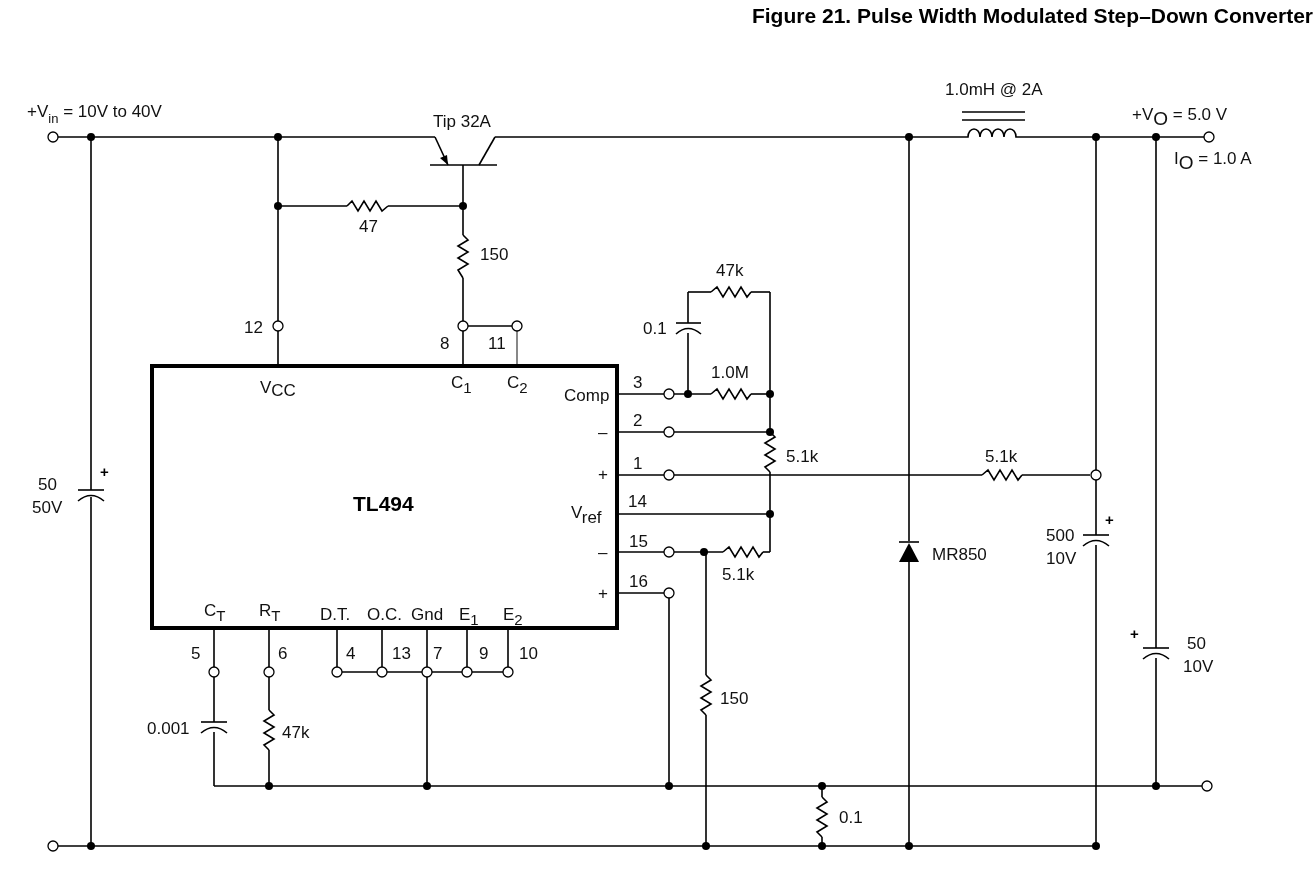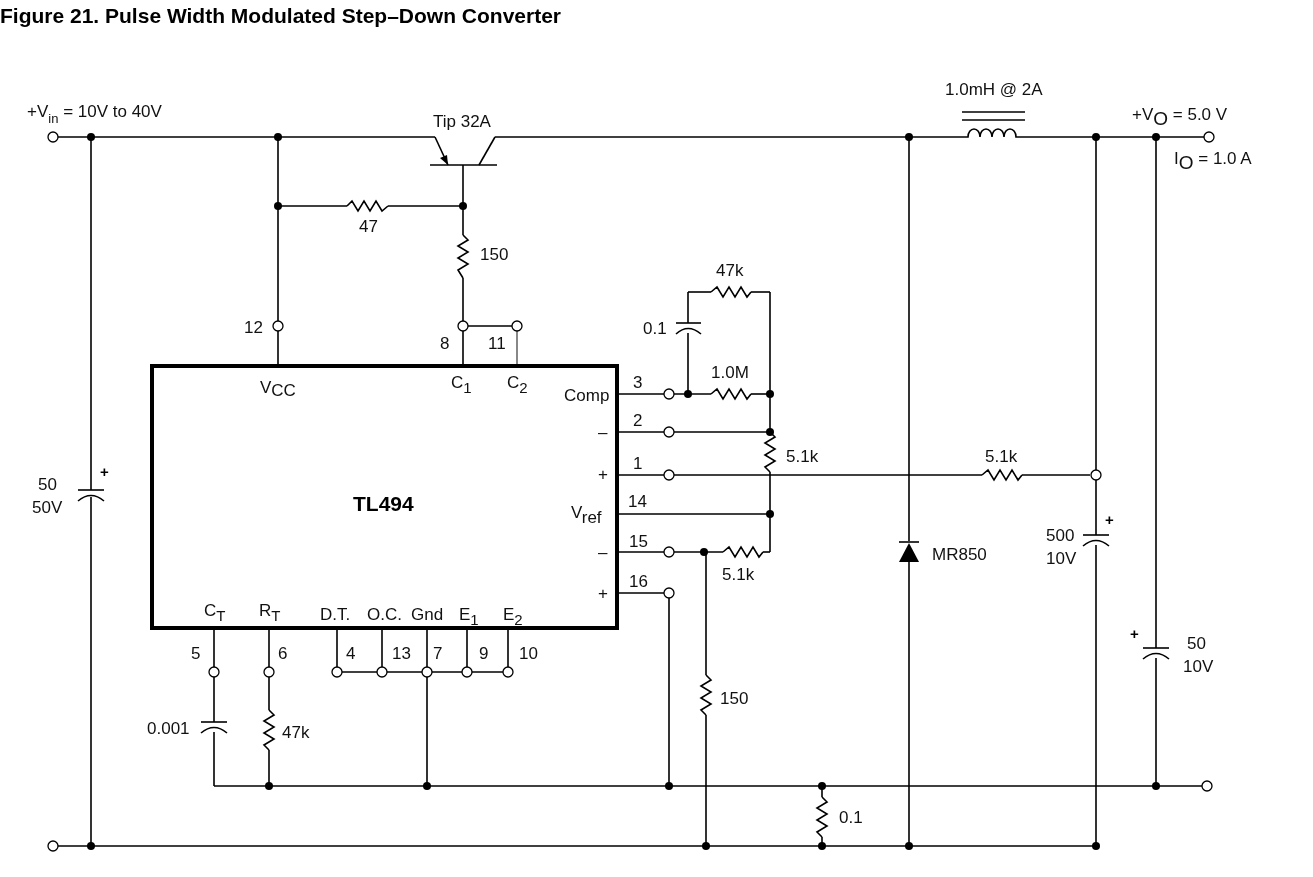--- a/index.html
+++ b/index.html
@@ -1,17 +1,17 @@
 <!DOCTYPE html>
 <html><head>
 <meta charset="utf-8">
 <style>
   html, body { margin: 0; padding: 0; background: #ffffff; }
   body { width: 1313px; height: 877px; position: relative; overflow: hidden; font-family: "Liberation Sans", sans-serif; }
-  #title { position: absolute; left: 0; top: 4px; width: 1313px; text-align: left; font-size: 21px; font-weight: bold; color: #000; }
+  #title { position: absolute; left: 0; top: 4px; width: 1313px; text-align: right; font-size: 21px; font-weight: bold; color: #000; }
   svg#schem { position: absolute; left: 0; top: 0; }
   .w { stroke: #000; stroke-width: 1.6; fill: none; }
   .wg { stroke: #555; stroke-width: 1.4; fill: none; }
   .ic { stroke: #000; stroke-width: 4; fill: none; }
   .dot { fill: #000; }
   .term { fill: #fff; stroke: #000; stroke-width: 1.3; }
   .lbl { font-family: "Liberation Sans", sans-serif; font-size: 17px; fill: #111; }
   .lbls { font-family: "Liberation Sans", sans-serif; font-size: 13px; fill: #111; }
   .chip { font-family: "Liberation Sans", sans-serif; font-size: 21px; font-weight: bold; fill: #000; }
   .plus { font-family: "Liberation Sans", sans-serif; font-size: 15px; font-weight: bold; fill: #000; }

